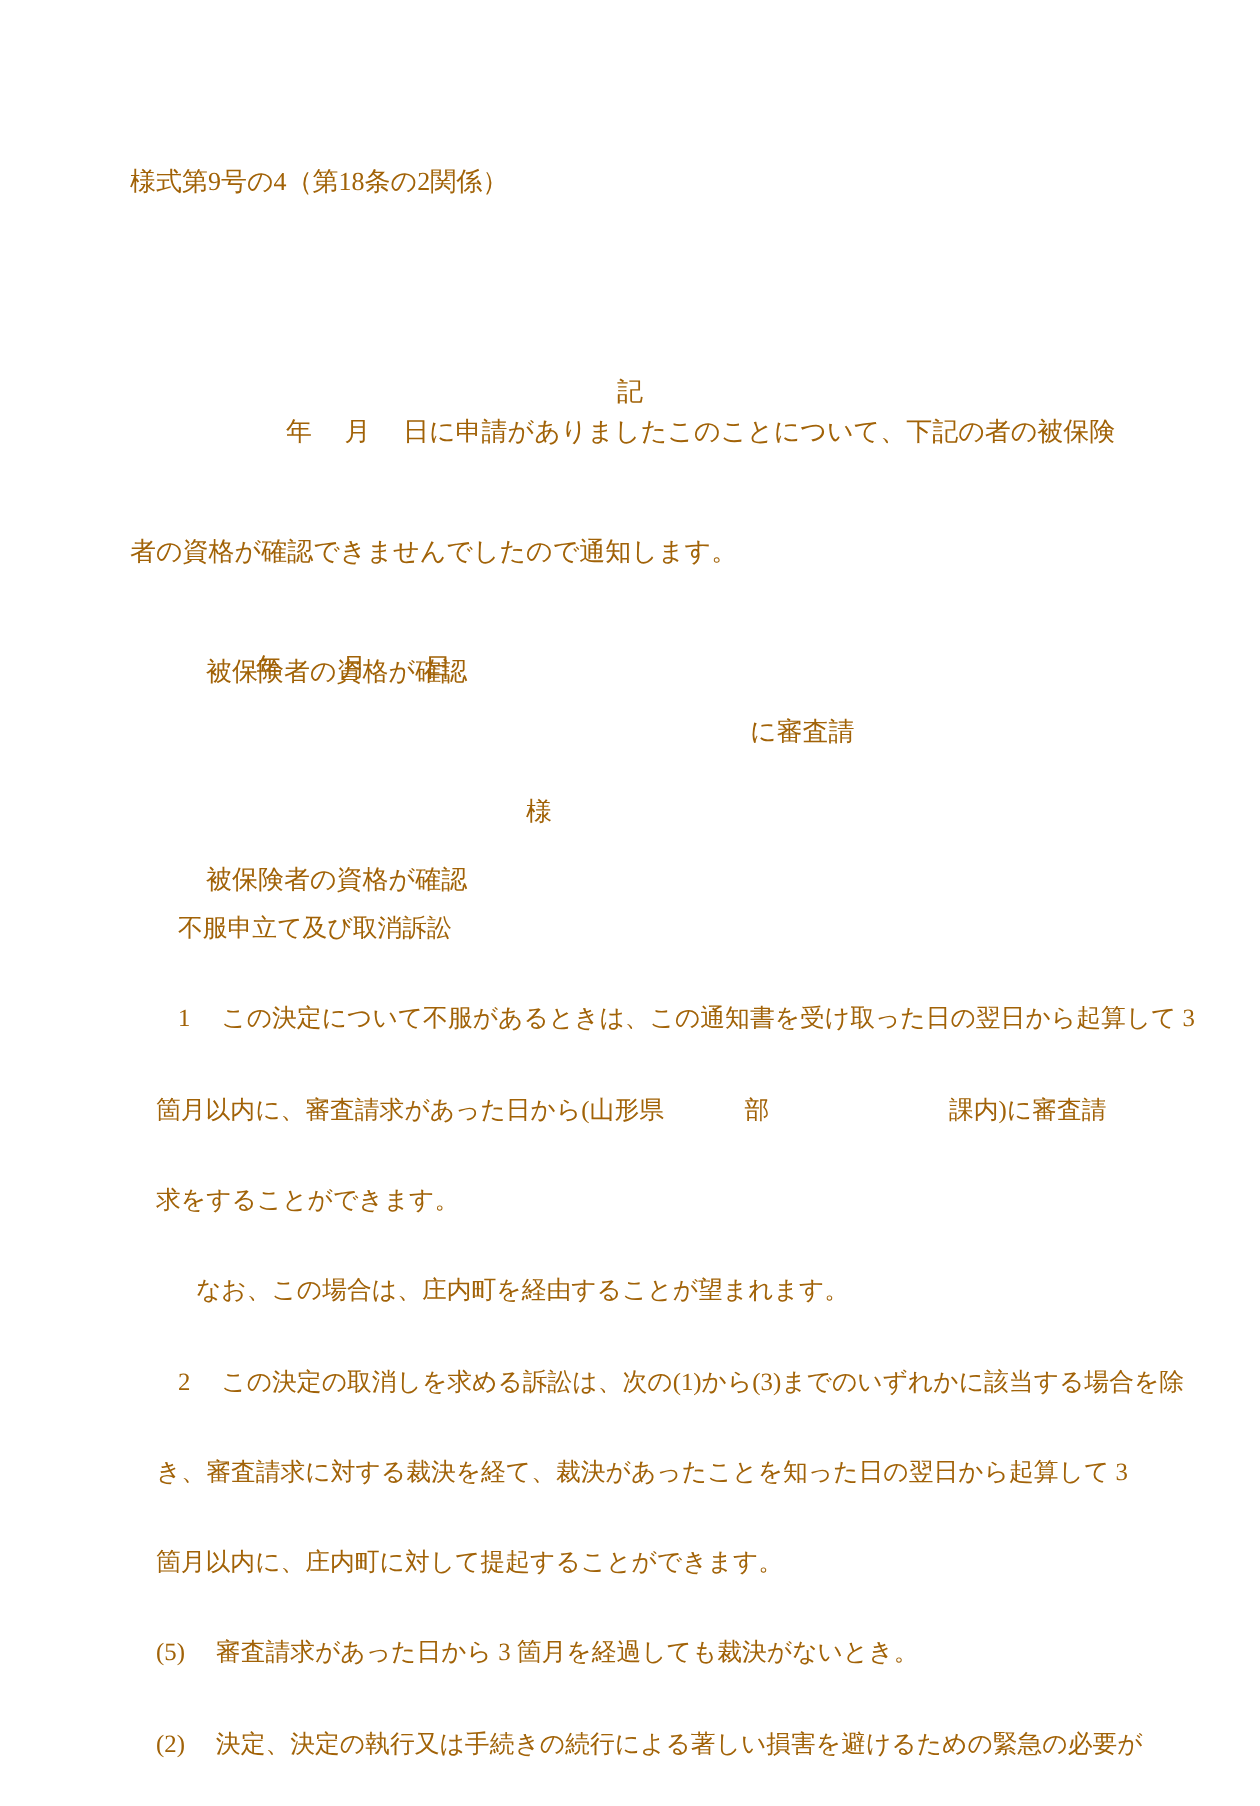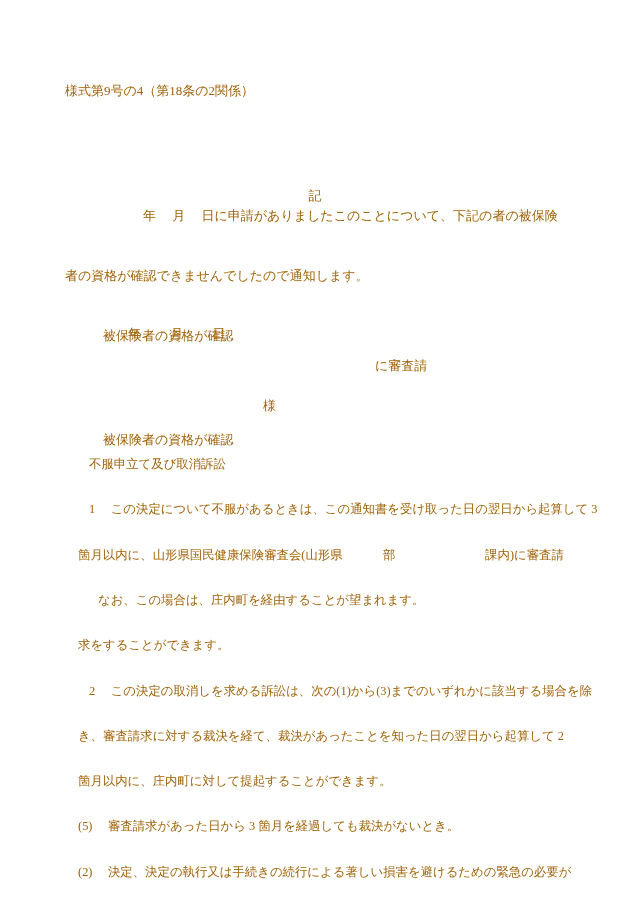--- a/index.html
+++ b/index.html
@@ -55,25 +55,25 @@
 
   <div class="t fs13" style="left:128px; top:324px">年　　 月　　 日</div>
 
   <div class="t fs13" style="left:375px; top:356px">に審査請</div>
 
   <div class="t fs13" style="left:263px; top:396px">様</div>
 
   <div class="t fs12" style="left:65px; top:427px; width:510px">
     <div class="ln i0">不服申立て及び取消訴訟</div>
     <div class="ln i0">1　 この決定について不服があるときは、この通知書を受け取った日の翌日から起算して 3</div>
-    <div class="ln i1">箇月以内に、山形県国民健康保険審査会(山形県　　　 部　　　　　　　 課内)に審査請</div>
+    <div class="ln i1">箇月以内に、審査請求があった日から(山形県　　　 部　　　　　　　 課内)に審査請</div>
+    <div class="ln i1">求をすることができます。</div>
     <div class="ln i3">なお、この場合は、庄内町を経由することが望まれます。</div>
-    <div class="ln i1">求をすることができます。</div>
     <div class="ln i0">2　 この決定の取消しを求める訴訟は、次の(1)から(3)までのいずれかに該当する場合を除</div>
-    <div class="ln i1">き、審査請求に対する裁決を経て、裁決があったことを知った日の翌日から起算して 2</div>
+    <div class="ln i1">き、審査請求に対する裁決を経て、裁決があったことを知った日の翌日から起算して 3</div>
     <div class="ln i1">箇月以内に、庄内町に対して提起することができます。</div>
     <div class="ln i1">(5)　 審査請求があった日から 3 箇月を経過しても裁決がないとき。</div>
     <div class="ln i1">(2)　 決定、決定の執行又は手続きの続行による著しい損害を避けるための緊急の必要が</div>
     
     
     
     
     
     
   </div>

